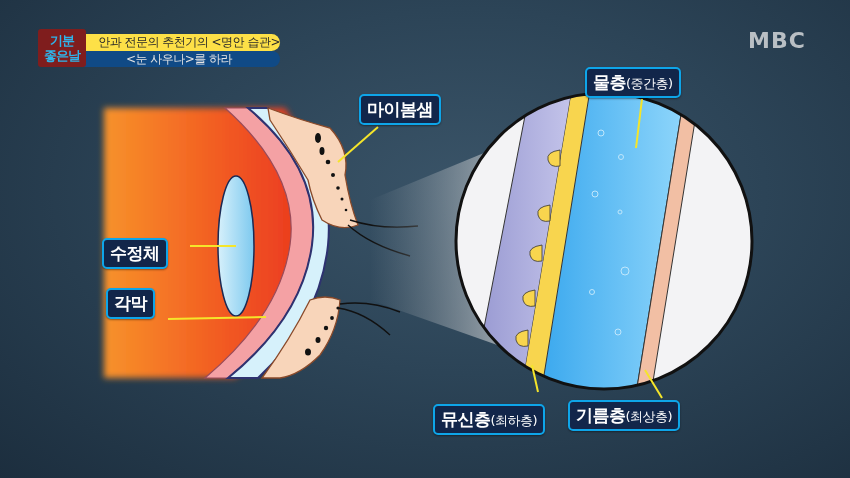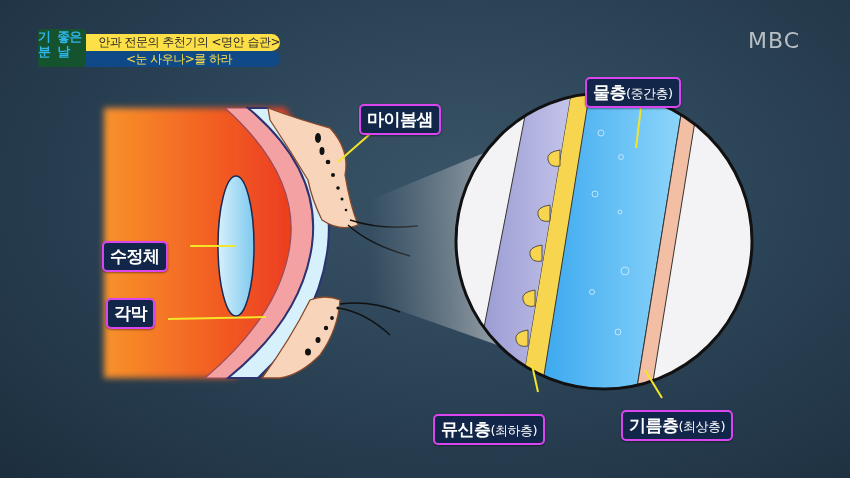--- a/index.html
+++ b/index.html
@@ -6,51 +6,51 @@
     body {
       width: 850px; height: 478px; overflow: hidden; position: relative;
       background: radial-gradient(ellipse at 55% 40%, #3a5468 0%, #2c4457 45%, #1c2e3e 100%);
       font-family: "DejaVu Sans", sans-serif;
     }
     .abs { position: absolute; }
 
     
     .show-logo {
       left: 38px; top: 29px; width: 48px; height: 38px;
-      background: #14532d; border-radius: 3px;
-      display: flex; flex-direction: row; justify-content: center;
+      background: #7f1d1d; border-radius: 3px;
+      display: flex; flex-direction: column; align-items: center; justify-content: center;
       z-index: 3;
     }
     .show-logo span {
       color: #2fb4ea; font-weight: bold; font-size: 13px; line-height: 15px;
       letter-spacing: -1px;
     }
     .caption-top {
       left: 78px; top: 34px; width: 202px; height: 17px;
       background: #fde047; border-radius: 0 9px 9px 0;
       color: #2a2a2a; font-size: 12px; line-height: 17px; text-align: right;
       letter-spacing: -0.5px; z-index: 2;
     }
     .caption-bottom {
       left: 78px; top: 51px; width: 202px; height: 16px;
       background: #104a86; border-radius: 0 9px 9px 0;
-      color: #fde047; font-size: 12px; line-height: 16px; text-align: center;
+      color: #e5e5e5; font-size: 12px; line-height: 16px; text-align: center;
       letter-spacing: -0.5px; z-index: 2;
     }
     .mbc-logo {
-      left: 748px; top: 28px; color: #b9bfc4; font-weight: normal; font-size: 22px;
+      left: 748px; top: 28px; color: #b9bfc4; font-weight: bold; font-size: 22px;
       letter-spacing: 1px; font-family: "DejaVu Sans", sans-serif;
     }
 
     
     .label {
-      background: #12264a; border: 2px solid #d946ef; border-radius: 5px;
+      background: #12264a; border: 2px solid #0ea5e9; border-radius: 5px;
       color: #ffffff; font-weight: bold; font-size: 17px;
       padding: 2px 6px; white-space: nowrap; letter-spacing: -0.5px;
-      box-shadow: 0 1px 2px rgba(0,0,0,.4); z-index: 4; margin-top: 10px;
+      box-shadow: 0 1px 2px rgba(0,0,0,.4); z-index: 4;
     }
     .label small { font-size: 13px; font-weight: normal; letter-spacing: -0.5px; }
 
     svg.diagram { position: absolute; left: 0; top: 0; }
   </style>
 </head>
 <body>
 
 <svg class="diagram" width="850" height="478" viewBox="0 0 850 478">
   <defs>
@@ -165,27 +165,27 @@
 <div class="abs show-logo">
   <span>기분</span>
   <span>좋은날</span>
 </div>
 <div class="abs caption-top">안과 전문의 추천기의 &lt;명안 습관&gt;</div>
 <div class="abs caption-bottom">&lt;눈 사우나&gt;를 하라</div>
 <div class="abs mbc-logo">MBC</div>
 
 <div class="abs label" style="left:359px; top:94px;">마이봄샘</div>
 
-<div class="abs label" style="left:102px; top:231px;text-align:right;">수정체</div>
+<div class="abs label" style="left:102px; top:238px;text-align:right;">수정체</div>
 
 <div class="abs label" style="left:106px; top:288px;">각막</div>
 
 <div class="abs label" style="left:585px; top:67px;">
   <span>물층</span><small>(중간층)</small>
 </div>
 
 <div class="abs label" style="left:433px; top:404px;text-align:center;">
   <span>뮤신층</span><small>(최하층)</small>
 </div>
 
-<div class="abs label" style="left:621px; top:400px;">
+<div class="abs label" style="left:568px; top:400px;">
   <span>기름층</span><small>(최상층)</small>
 </div>
 
 </body></html>

